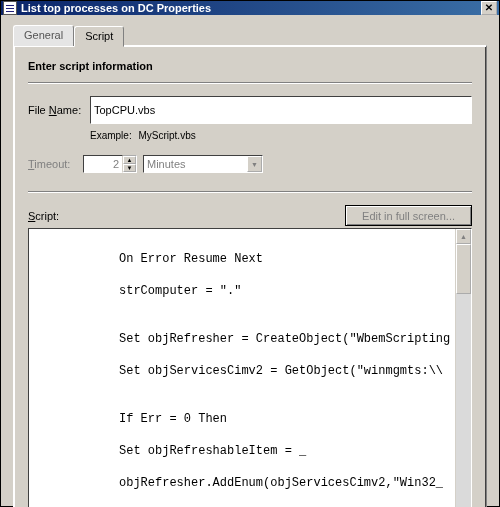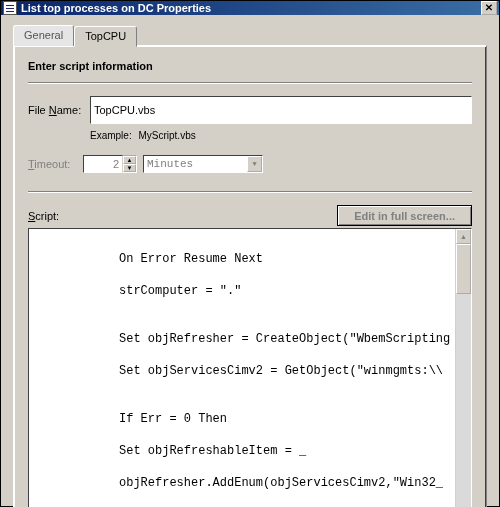--- a/index.html
+++ b/index.html
@@ -180,21 +180,20 @@
       border: 1px solid #808080;
       border-top-color: #404040;
       border-left-color: #404040;
       border-right-color: #fff;
       border-bottom-color: #fff;
       background: #fff;
       display: flex;
       align-items: center;
       padding-left: 3px;
       color: #808080;
-      font-family: Liberation Mono, monospace;
     }
     .combo .combo-btn {
       position: absolute;
       right: 0; top:0; bottom:0;
       width: 15px;
       background: #d4d0c8;
       border: 1px outset #fff;
       display:flex; align-items:center; justify-content:center;
       font-size: 7px;
       color: #808080;
@@ -210,21 +209,20 @@
       min-width: 100px;
       height: 21px;
       background: #d4d0c8;
       border: 1px solid #000;
       box-shadow: inset 1px 1px 0 #fff, inset -1px -1px 0 #808080;
       font-family: Tahoma, sans-serif;
       font-size: 11px;
       padding: 0 16px;
       cursor: default;
       color: #000;
-      font-weight: bold;
     }
     .btn.disabled { color: #808080; }
     .script-box {
       flex: 1;
       min-height: 170px;
       border: 1px solid #808080;
       border-top-color: #404040;
       border-left-color: #404040;
       border-right-color: #fff;
       border-bottom-color: #fff;
@@ -275,21 +273,21 @@
   <div class="titlebar">
     <div class="icon"></div>
     <div class="title">List top processes on DC Properties</div>
     <div class="close-btn">✕</div>
   </div>
 
   <div class="body-area">
 
     <div class="tabs">
       <div class="tab">General</div>
-      <div class="tab active">TopCPU</div>
+      <div class="tab active">Script</div>
     </div>
 
     <div class="tab-panel">
 
       <div class="section-title">Enter script information</div>
       <div class="divider"></div>
 
       <div class="row">
         <div class="label">File <span style="text-decoration:underline">N</span>ame:</div>
         <input class="input-sunken" value="TopCPU.vbs" style="">

